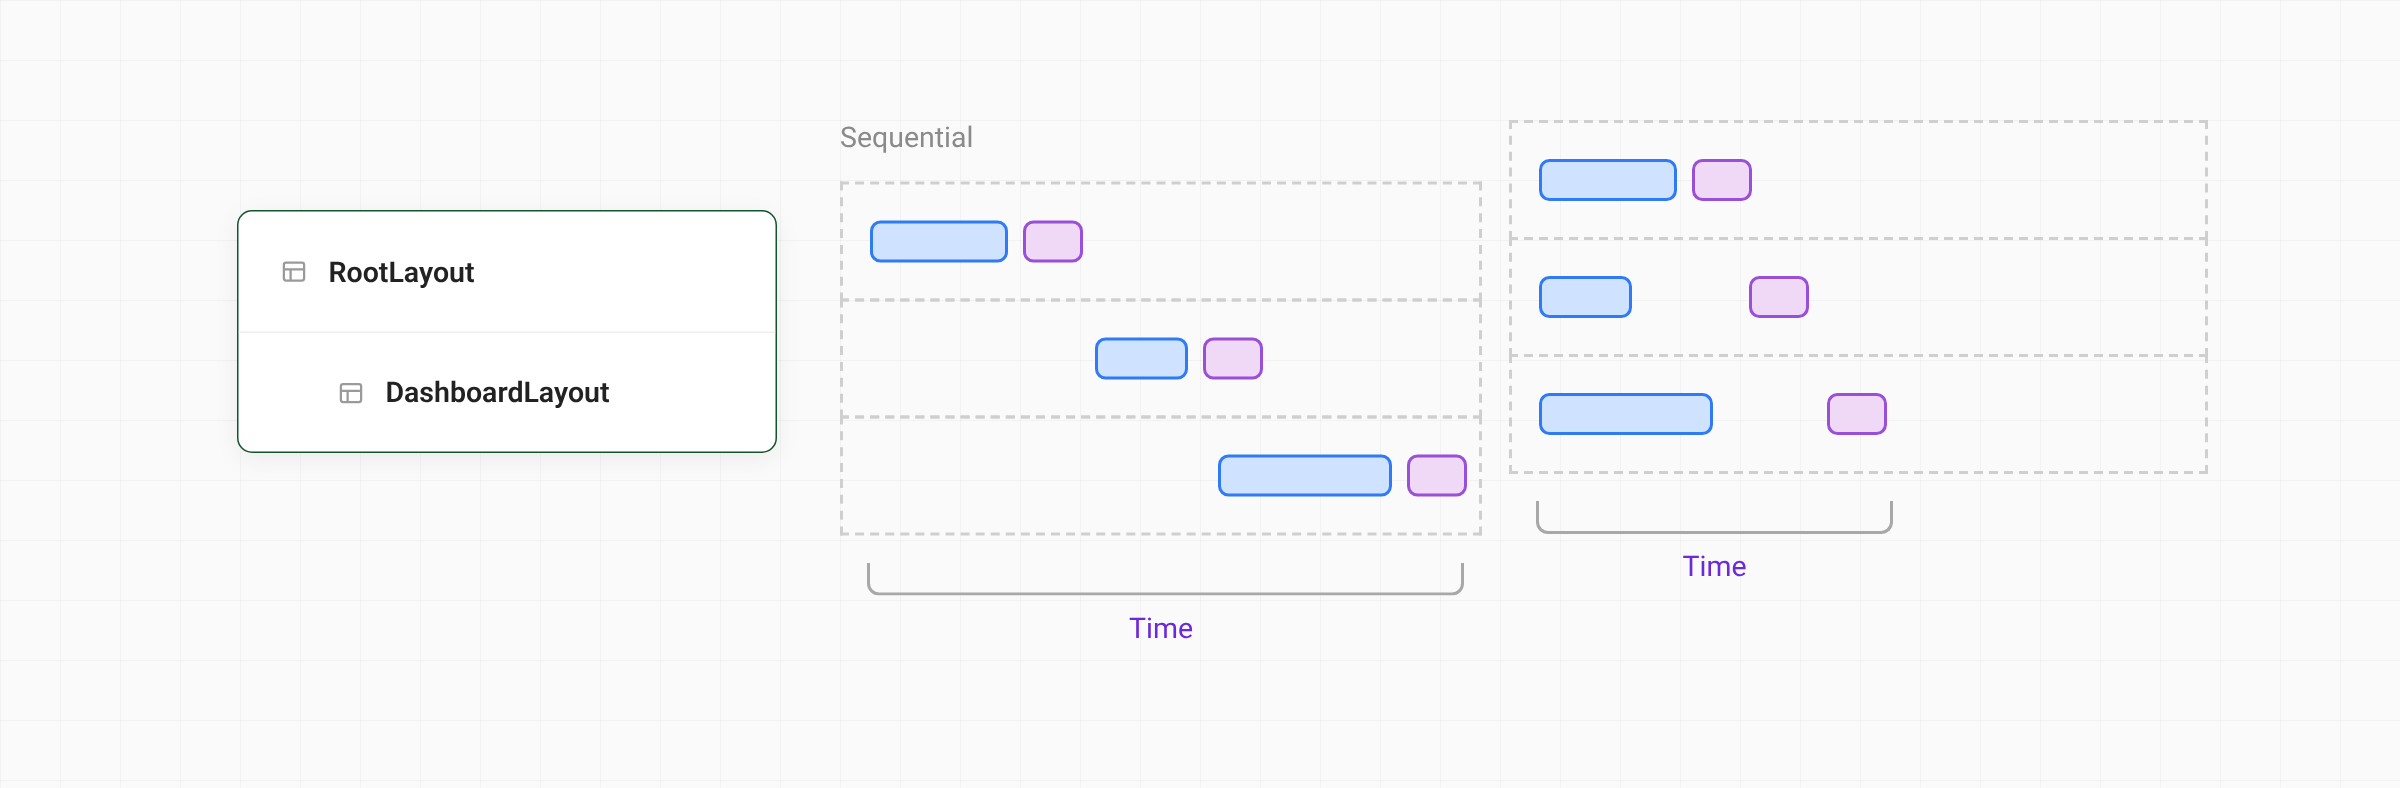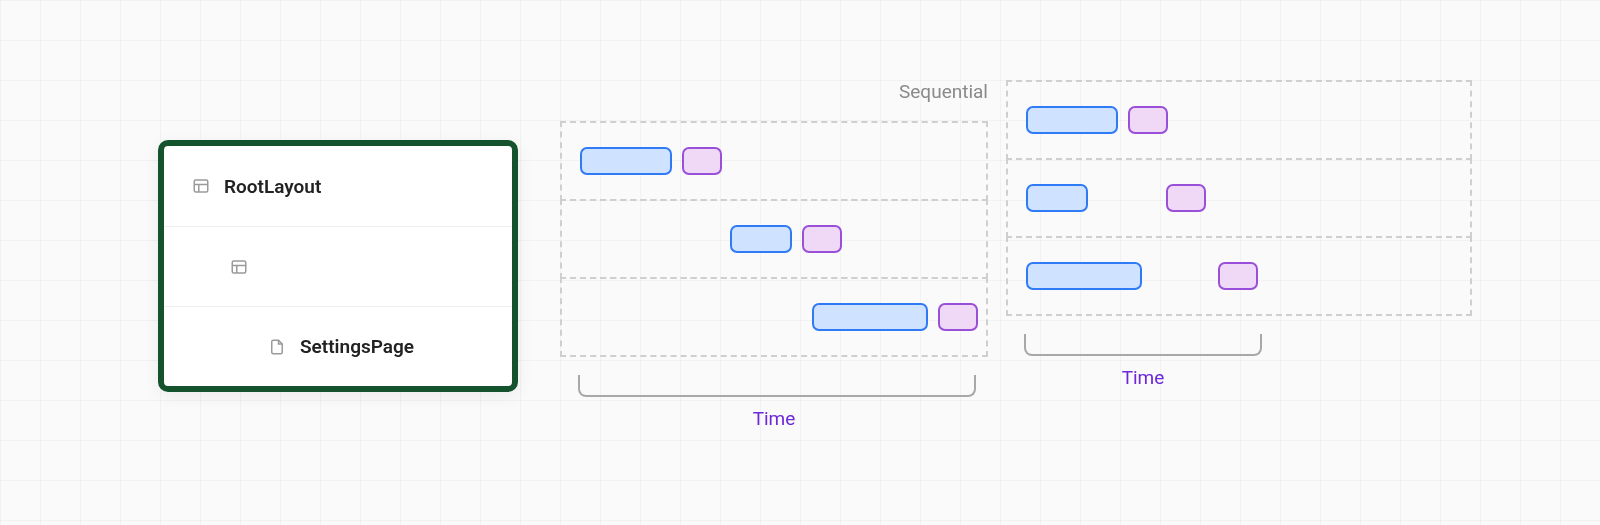--- a/index.html
+++ b/index.html
@@ -14,21 +14,21 @@
     color: #1a1a1a;
   }
 
   
   .tree {
     position: absolute;
     left: 158px;
     top: 140px;
     width: 360px;
     background: #fff;
-    border: 6px solid #14532d;
+    border: 1px solid #14532d;
     border-radius: 10px;
     box-shadow: 0 4px 18px rgba(0,0,0,0.06);
     overflow: hidden;
   }
   .tree-item {
     display: flex;
     align-items: center;
     gap: 14px;
     height: 80px;
     padding-left: 28px;
@@ -48,21 +48,21 @@
     top: 80px;
     display: flex;
     gap: 18px;
   }
   .col { width: 428px; }
   .col + .col { width: 466px; }
   .col-header {
     font-size: 19px;
     color: #8a8a8a;
     font-weight: 400;
-    text-align: right;
+    text-align: left;
     margin-bottom: 18px;
   }
   .rows { }
   .row {
     height: 80px;
     border: 2px dashed #cfcfcf;
     display: flex;
     align-items: center;
     position: relative;
   }
@@ -104,27 +104,21 @@
         <line x1="9" y1="10" x2="9" y2="20"></line>
     </svg>
     <span>RootLayout</span>
   </div>
   <div class="tree-item depth-1">
     <svg class="icon" viewBox="0 0 24 24" fill="none" stroke="currentColor" stroke-width="2">
       <rect x="3" y="4" width="18" height="16" rx="2"></rect>
         <line x1="3" y1="10" x2="21" y2="10"></line>
         <line x1="9" y1="10" x2="9" y2="20"></line>
     </svg>
-  </div>
-  <div class="tree-item depth-2">
-    <svg class="icon" viewBox="0 0 24 24" fill="none" stroke="currentColor" stroke-width="2">
-      <path d="M14 3H7a2 2 0 0 0-2 2v14a2 2 0 0 0 2 2h10a2 2 0 0 0 2-2V8z"></path>
-        <path d="M14 3v5h5"></path>
-    </svg>
-    <span>SettingsPage</span>
+    <span>DashboardLayout</span>
   </div>
 </div>
 
 <div class="timelines">
 
   <div class="col">
     <div class="col-header">Sequential</div>
     <div class="rows">
       <div class="row">
         <span class="bar blue" style="left: 18px; width: 92px;"></span>

